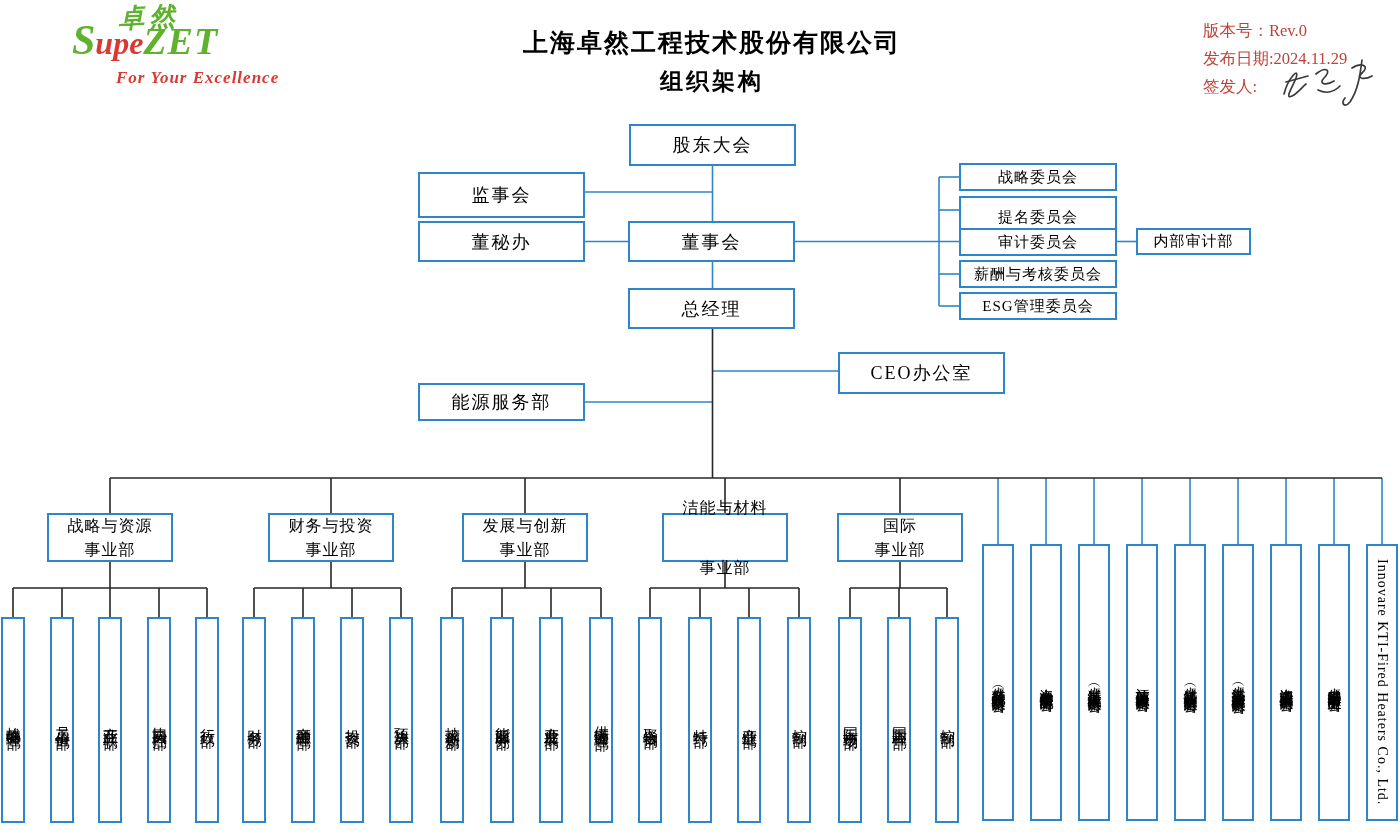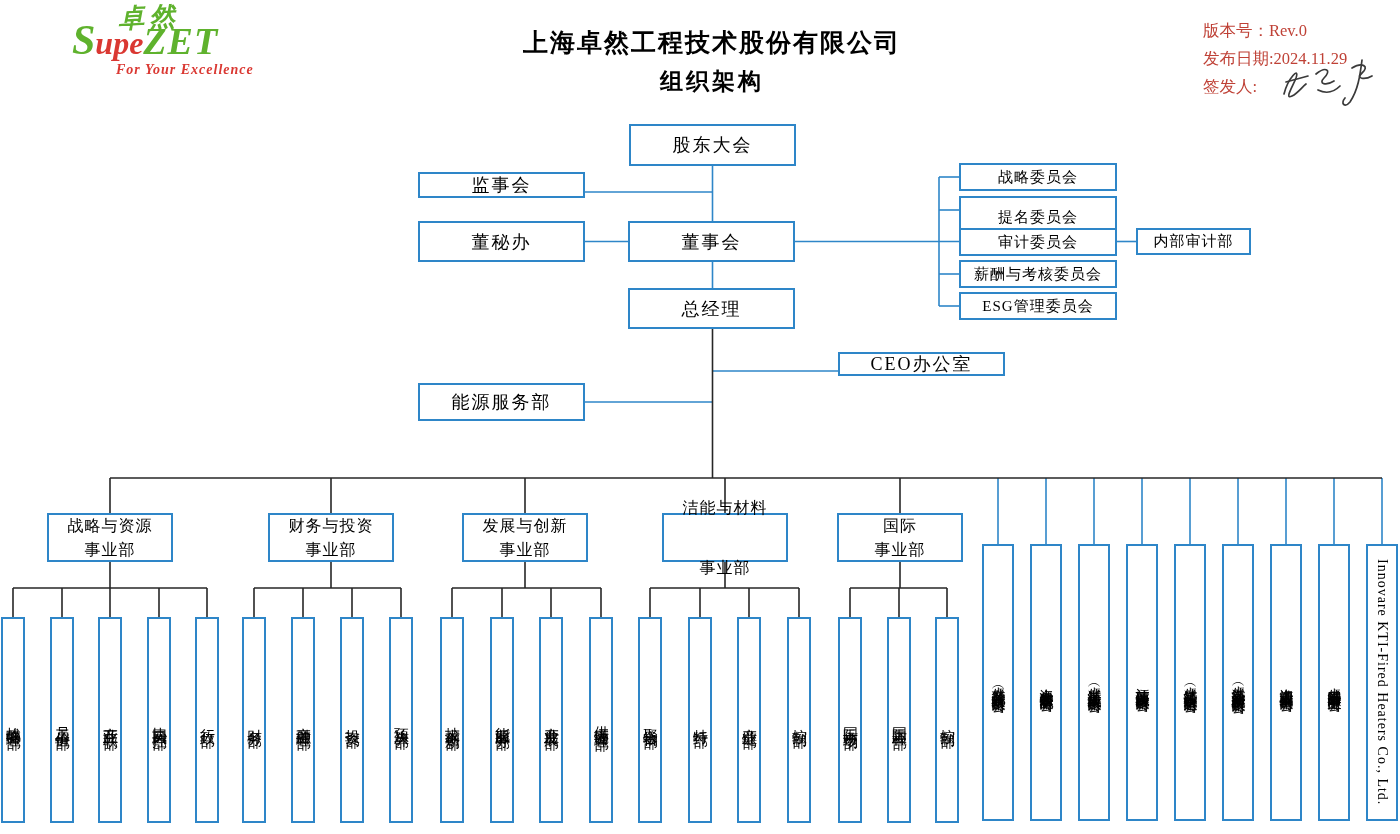--- a/index.html
+++ b/index.html
@@ -23,21 +23,21 @@
   .title{position:absolute;left:412px;width:600px;text-align:center;font-weight:bold;color:#000;}
   .title1{top:26px;font-size:25px;letter-spacing:2px;}
   .title2{top:66px;font-size:23px;letter-spacing:3px;}
   .meta{position:absolute;color:#bf4136;font-size:16.5px;white-space:nowrap;}
   .logo{position:absolute;left:72px;top:4px;width:215px;height:90px;}
   .logo-hanzi{position:absolute;left:46px;top:-4px;color:#5fb22d;font-size:26px;font-weight:bold;letter-spacing:5px;transform:rotate(-3deg);font-style:italic;}
   .logo-brand{position:absolute;left:0px;top:12px;white-space:nowrap;font-style:italic;font-weight:bold;}
   .logo-brand .g{color:#5fb22d;font-size:42px;}
   .logo-brand .r{color:#da3832;font-size:32px;}
   .logo-brand .z{color:#5fb22d;font-size:38px;letter-spacing:1px;}
-  .logo-tagline{position:absolute;left:44px;top:58px;color:#da3832;font-size:14px;font-style:italic;font-weight:bold;letter-spacing:1px;}
+  .logo-tagline{position:absolute;left:44px;top:64px;color:#da3832;font-size:17px;font-style:italic;font-weight:bold;letter-spacing:1px;}
   .sig{position:absolute;left:1278px;top:56px;}
 </style>
 </head>
 <body>
 
 <div class="canvas">
 
   <svg class="lines" width="1400" height="834" viewBox="0 0 1400 834">
     <g stroke="#2e86c8" stroke-width="1.6" fill="none">
       <line x1="712.5" y1="166" x2="712.5" y2="221"></line>
@@ -121,25 +121,25 @@
       <path d="M6 38 C10 22 22 10 18 22 C15 30 6 44 14 40 C20 37 24 31 28 28"></path>
       <path d="M8 26 L30 20"></path>
       <path d="M38 18 C48 10 54 14 46 22 C40 28 48 30 56 25"></path>
       <path d="M40 34 C48 38 56 36 62 30"></path>
       <path d="M74 12 C84 6 92 10 84 17 C77 23 87 24 94 20"></path>
       <path d="M84 4 C82 20 80 34 72 46 C67 52 62 48 67 42"></path>
     </g>
   </svg>
 
   <div class="box hbox" style="left:629px;top:124px;width:167px;height:42px;">股东大会</div>
-  <div class="box hbox" style="left:418px;top:172px;width:167px;height:26px;">监事会</div>
+  <div class="box hbox" style="left:418px;top:172px;width:167px;height:46px;">监事会</div>
   <div class="box hbox" style="left:418px;top:221px;width:167px;height:41px;">董秘办</div>
   <div class="box hbox" style="left:628px;top:288px;width:167px;height:41px;">总经理</div>
   <div class="box hbox" style="left:628px;top:221px;width:167px;height:41px;">董事会</div>
-  <div class="box hbox" style="left:838px;top:352px;width:167px;height:24px;">CEO办公室</div>
+  <div class="box hbox" style="left:838px;top:352px;width:167px;height:42px;">CEO办公室</div>
   <div class="box hbox" style="left:418px;top:383px;width:167px;height:38px;">能源服务部</div>
 
   <div class="box cbox" style="left:959px;top:163px;width:158px;height:28px;">战略委员会</div>
   <div class="box cbox" style="left:959px;top:196px;width:158px;height:43px;">提名委员会</div>
   <div class="box cbox" style="left:959px;top:228px;width:158px;height:28px;">审计委员会</div>
   <div class="box cbox" style="left:959px;top:260px;width:158px;height:28px;">薪酬与考核委员会</div>
   <div class="box cbox" style="left:959px;top:292px;width:158px;height:28px;">ESG管理委员会</div>
   <div class="box cbox" style="left:1136px;top:228px;width:115px;height:27px;">内部审计部</div>
 
   <div class="box dbox" style="left:47px;top:513px;width:126px;height:49px;">

